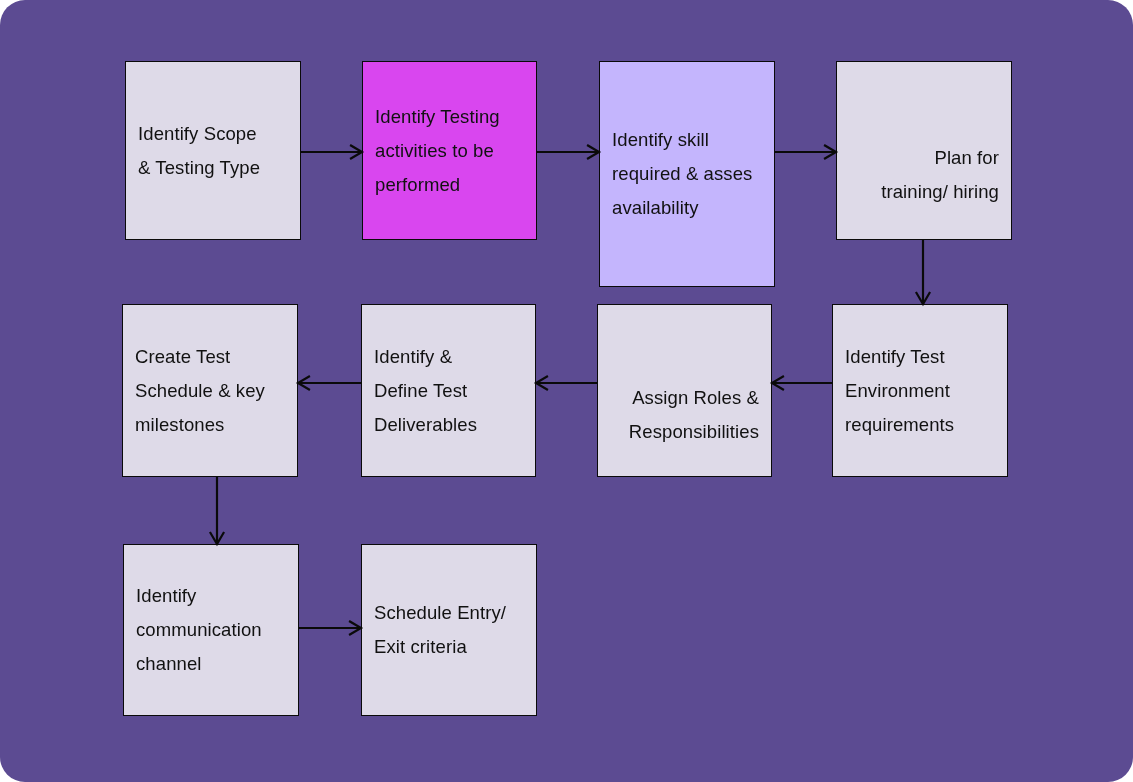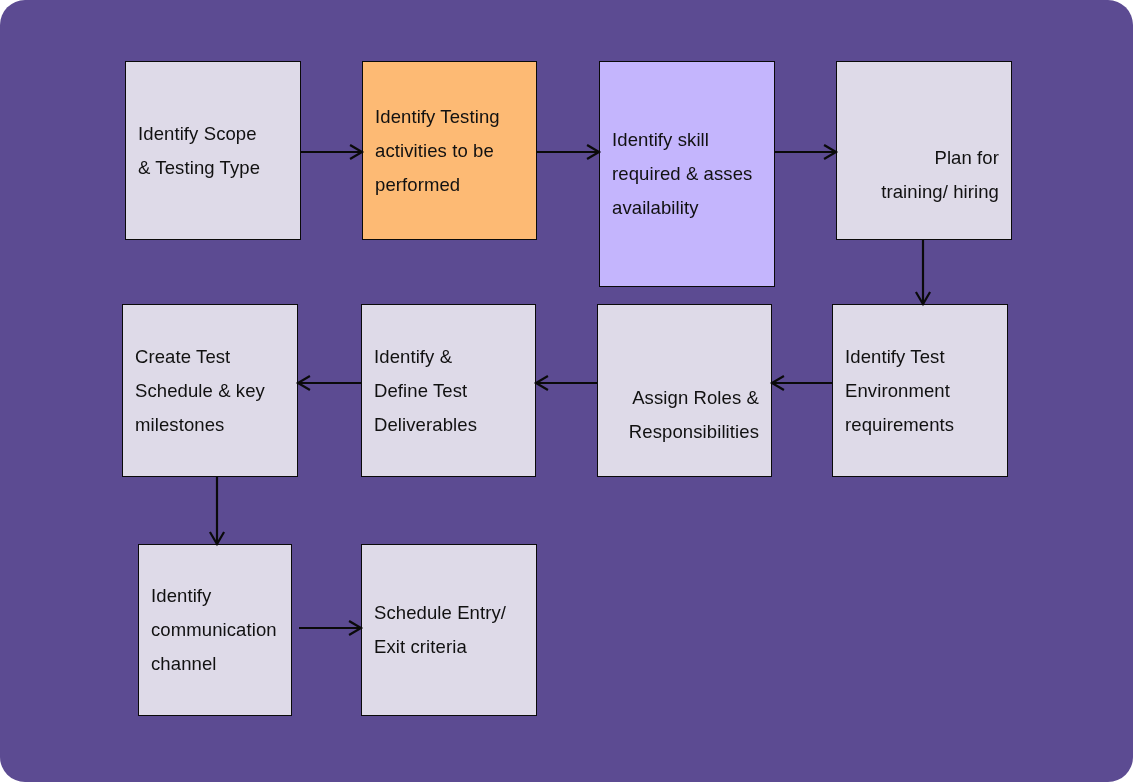--- a/index.html
+++ b/index.html
@@ -54,21 +54,21 @@
 </style>
 </head>
 <body>
 
 <div id="canvas" style="background: rgb(92, 75, 146);">
   <div id="nodes-layer">
       <div class="node" style="left: 125px; top: 61px; width: 176px; height: 179px; background: rgb(222, 218, 232); border-color: rgb(10, 10, 10);">
         <div class="node-label">Identify Scope
 &amp; Testing Type</div>
       </div>
-      <div class="node" style="left: 362px; top: 61px; width: 175px; height: 179px; background: #fdba74; border-color: rgb(10, 10, 10);">
+      <div class="node" style="left: 362px; top: 61px; width: 175px; height: 179px; background: #d946ef; border-color: rgb(10, 10, 10);">
         <div class="node-label">Identify Testing
 activities to be
 performed</div>
       </div>
       <div class="node" style="left: 599px; top: 61px; width: 176px; height: 226px; background: #c4b5fd; border-color: rgb(10, 10, 10);">
         <div class="node-label">Identify skill
 required &amp; asses
 availability</div>
       </div>
       <div class="node center" style="left: 836px; top: 61px; width: 176px; height: 179px; background: rgb(222, 218, 232); border-color: rgb(10, 10, 10);">
@@ -87,21 +87,21 @@
       <div class="node" style="left: 361px; top: 304px; width: 175px; height: 173px; background: rgb(222, 218, 232); border-color: rgb(10, 10, 10);">
         <div class="node-label">Identify &amp;
 Define Test
 Deliverables</div>
       </div>
       <div class="node" style="left: 122px; top: 304px; width: 176px; height: 173px; background: rgb(222, 218, 232); border-color: rgb(10, 10, 10);">
         <div class="node-label">Create Test
 Schedule &amp; key
 milestones</div>
       </div>
-      <div class="node" style="left: 138px; top: 544px; width: 154px; height: 172px; background: rgb(222, 218, 232); border-color: rgb(10, 10, 10);">
+      <div class="node" style="left: 123px; top: 544px; width: 176px; height: 172px; background: rgb(222, 218, 232); border-color: rgb(10, 10, 10);">
         <div class="node-label">Identify
 communication
 channel</div>
       </div>
       <div class="node" style="left: 361px; top: 544px; width: 176px; height: 172px; background: rgb(222, 218, 232); border-color: rgb(10, 10, 10);">
         <div class="node-label">Schedule Entry/
 Exit criteria</div>
       </div>
     </div>
   <div id="edges-layer">

